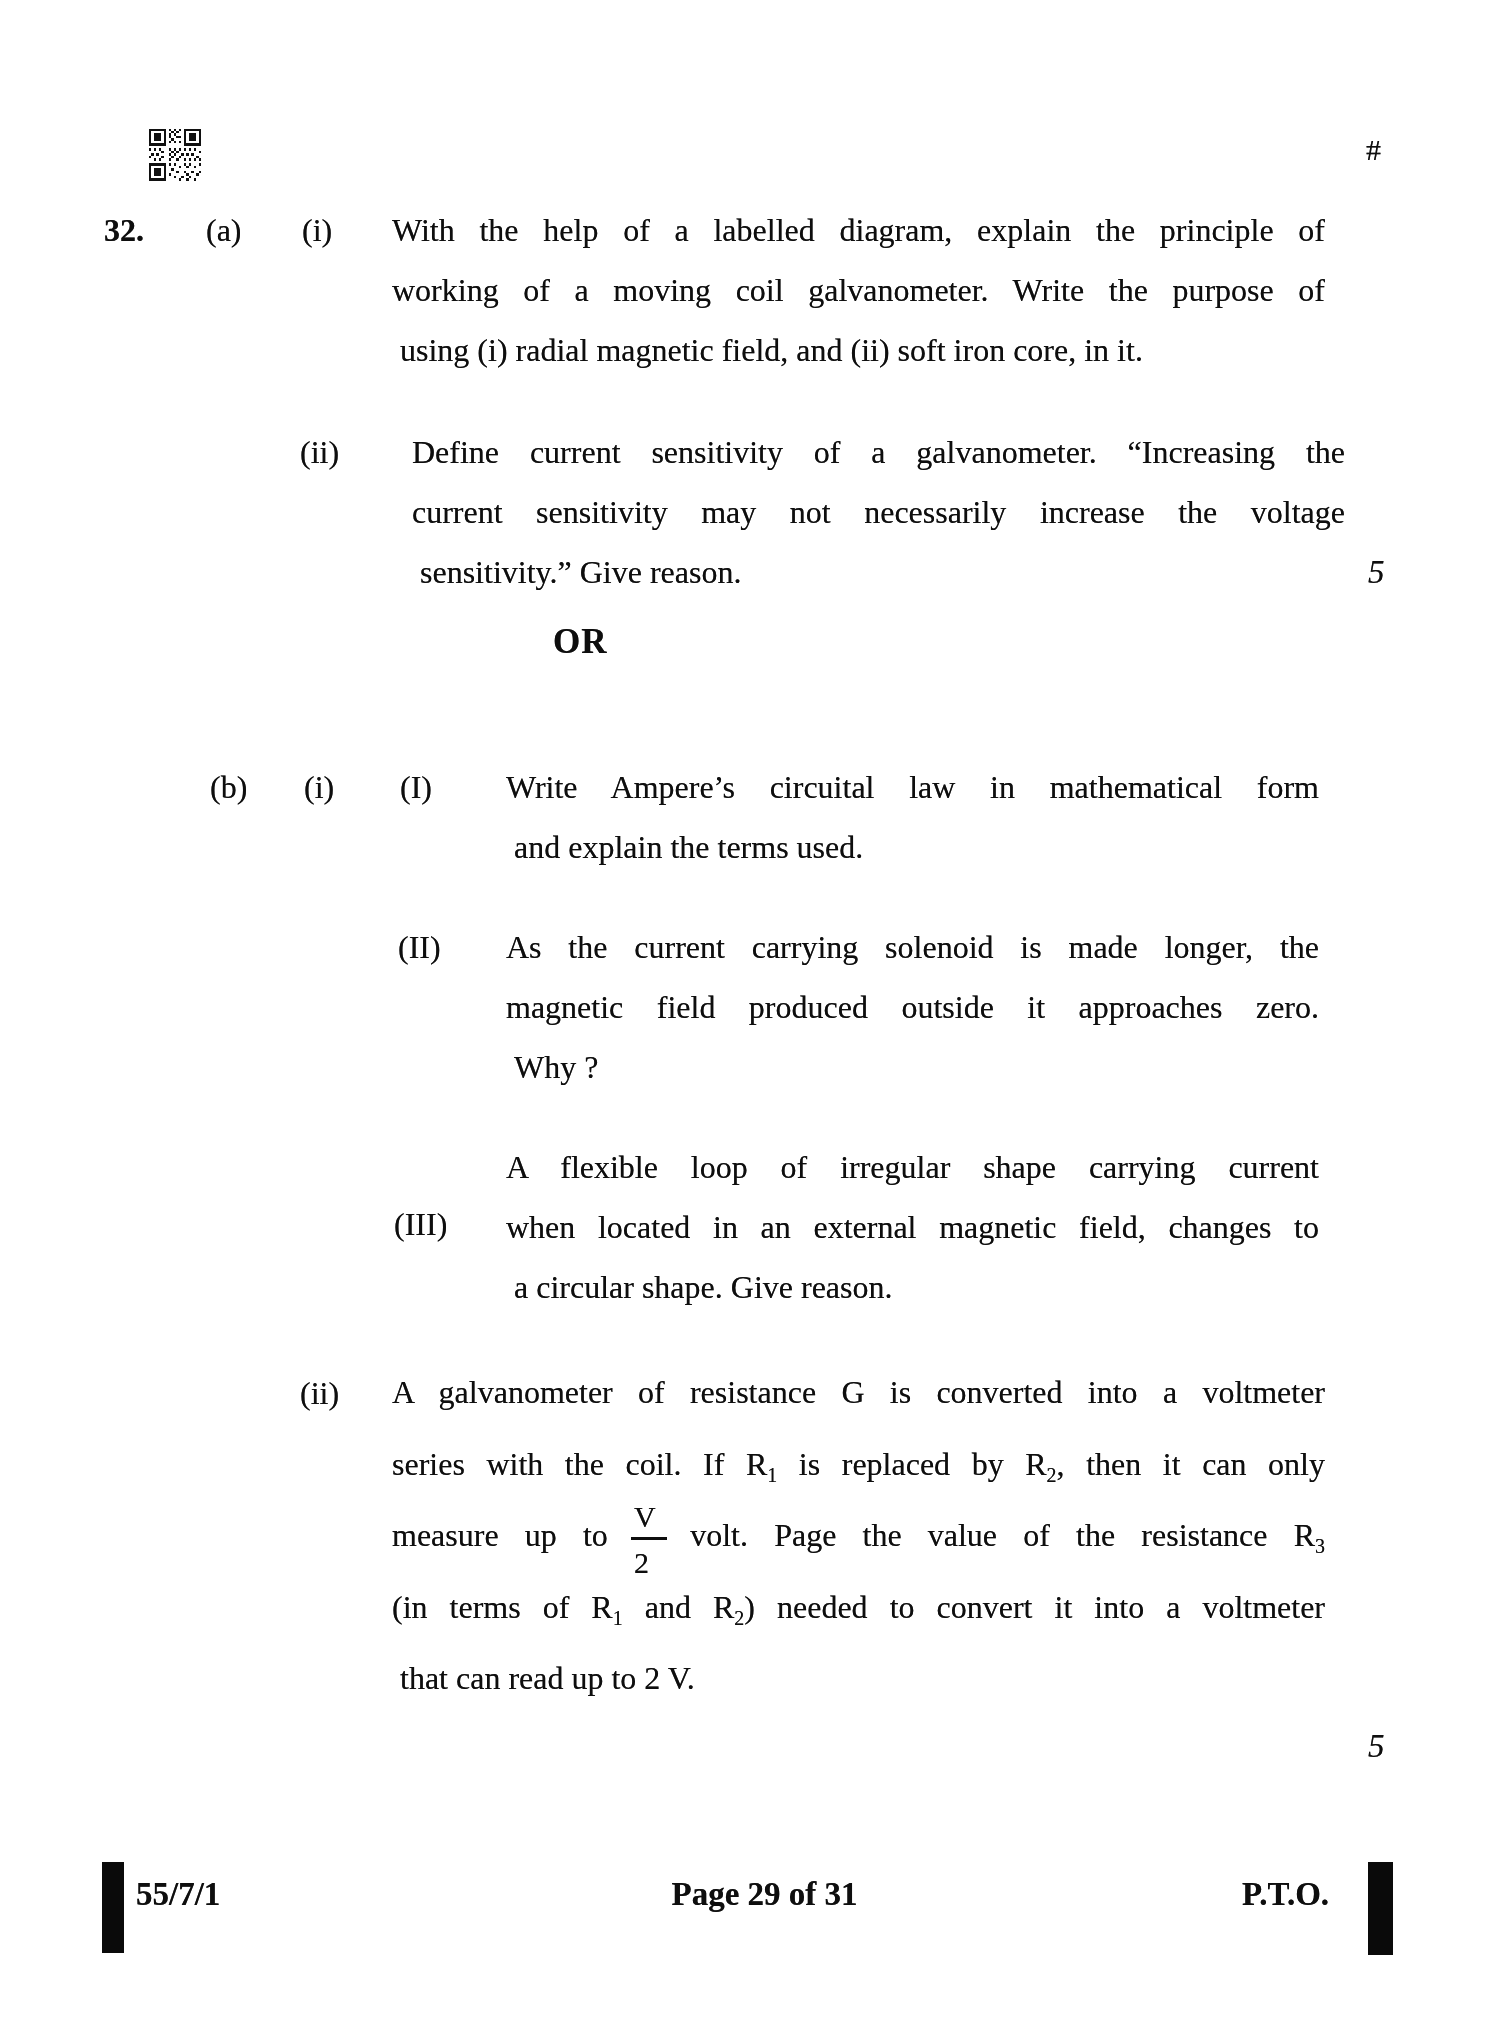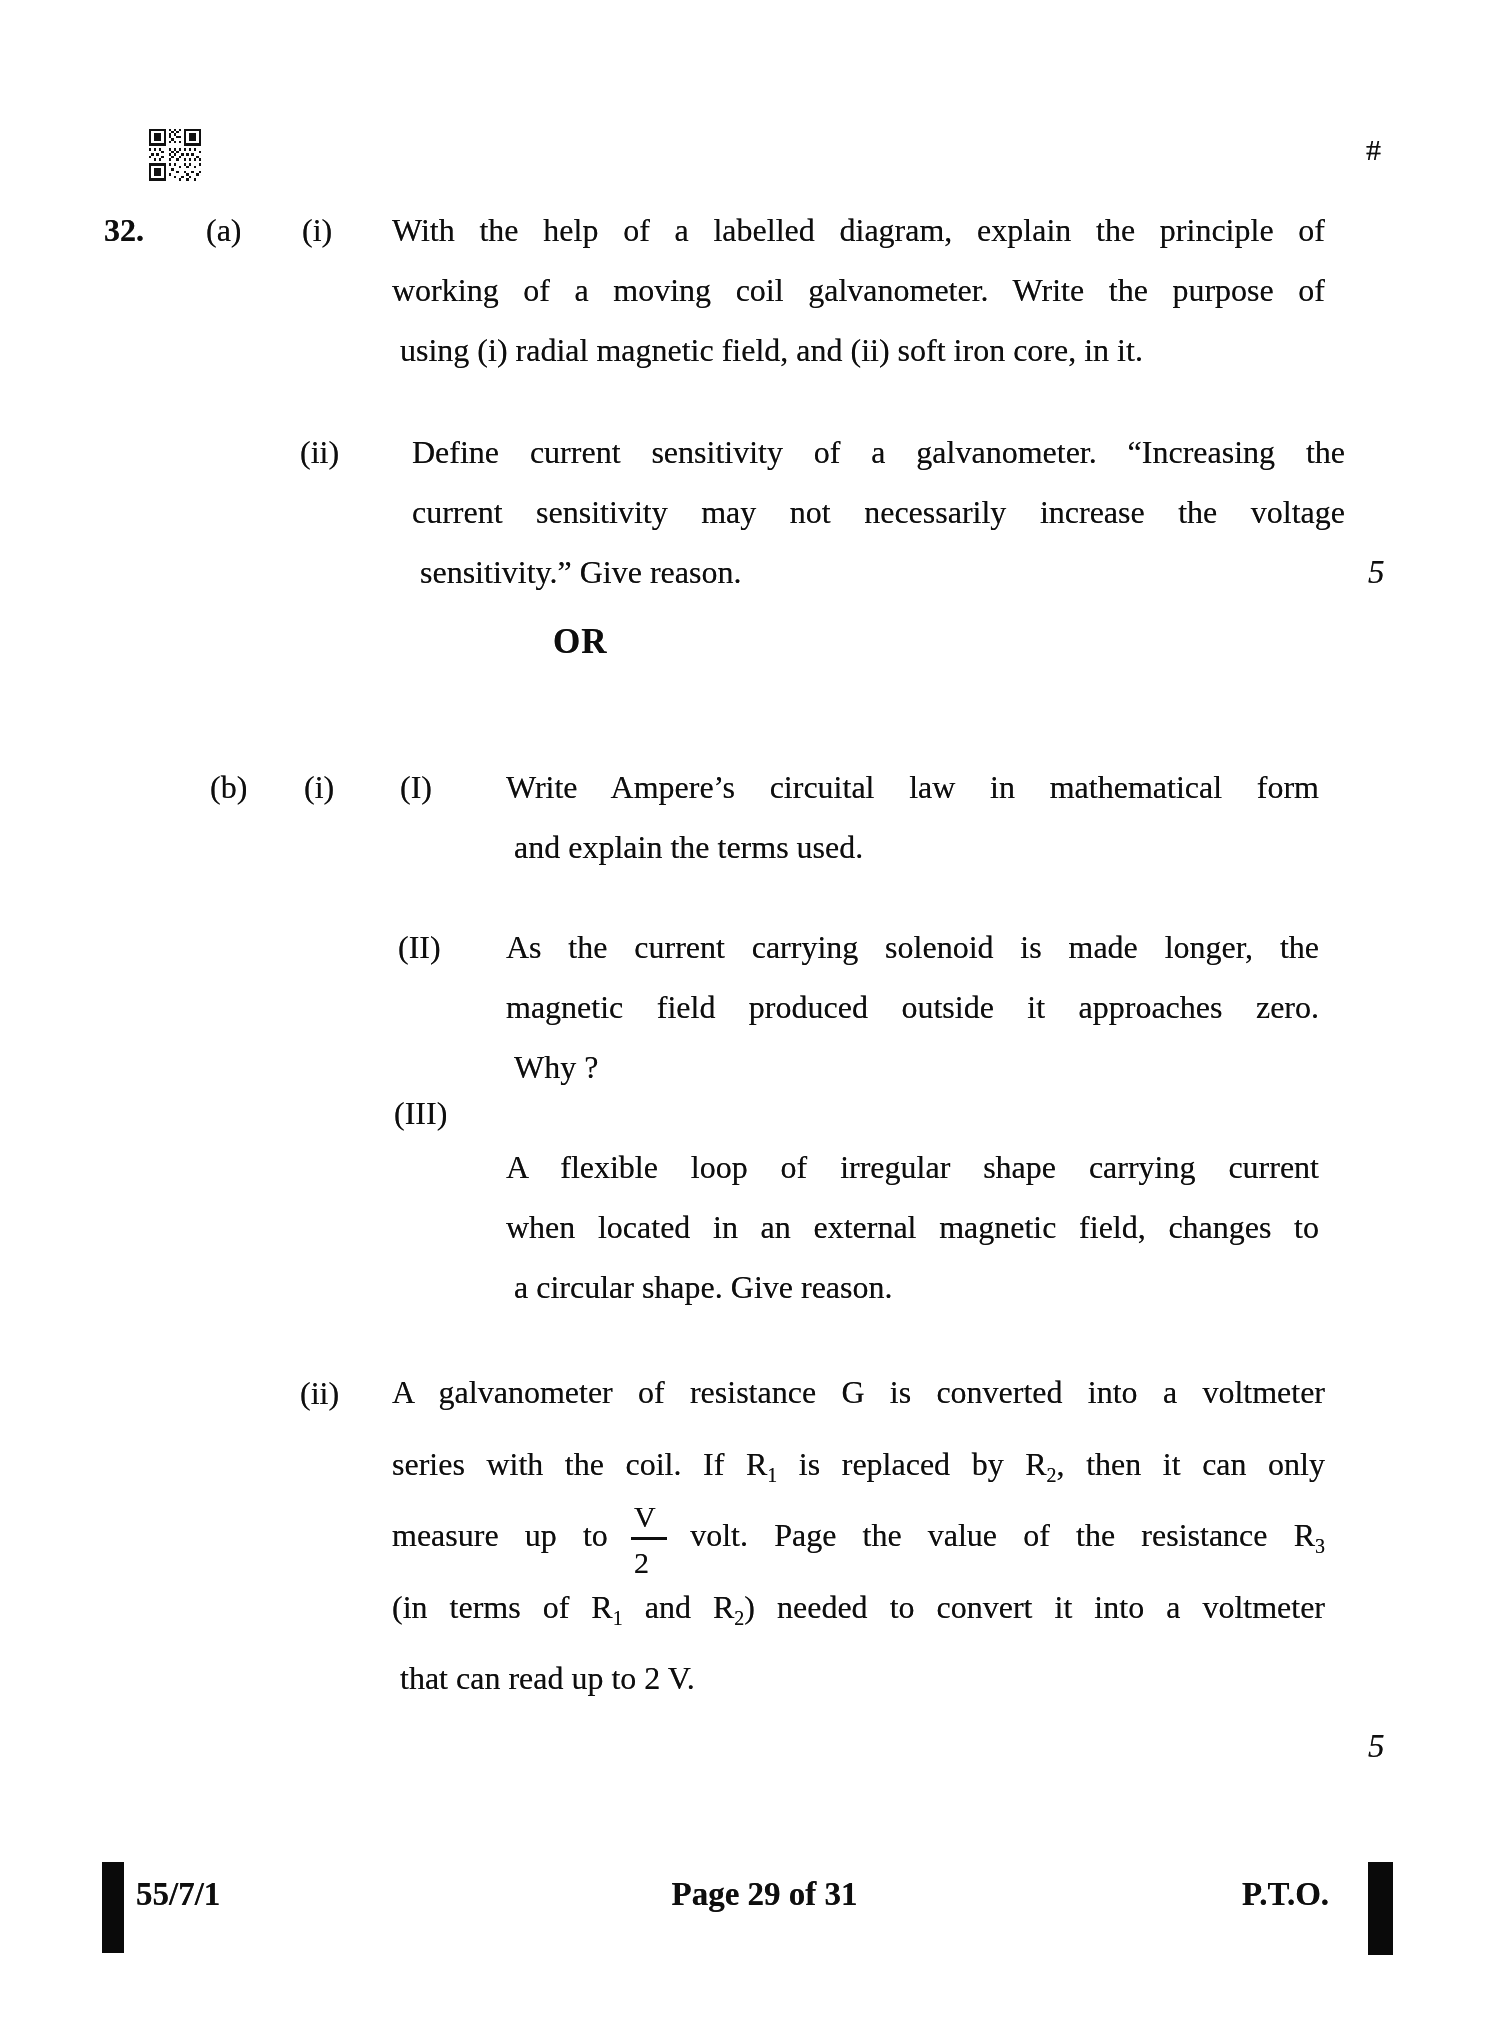--- a/index.html
+++ b/index.html
@@ -146,21 +146,21 @@
     <div class="ln last">and explain the terms used.</div>
   </div>
 
   <div class="abs lab" style="left:398px; top:917px;">(II)</div>
   <div class="abs para" style="left:506px; top:917px; width:813px;">
     <div class="ln">As the current carrying solenoid is made longer, the</div>
     <div class="ln">magnetic field produced outside it approaches zero.</div>
     <div class="ln last">Why ?</div>
   </div>
 
-  <div class="abs lab" style="left:394px; top:1083px;">(III)</div>
+  <div class="abs lab" style="left:394px; top:1194px;">(III)</div>
   <div class="abs para" style="left:506px; top:1137px; width:813px;">
     <div class="ln">A flexible loop of irregular shape carrying current</div>
     <div class="ln">when located in an external magnetic field, changes to</div>
     <div class="ln last">a circular shape. Give reason.</div>
   </div>
 
   <div class="abs lab" style="left:300px; top:1363px;">(ii)</div>
   <div class="abs para p6" style="left:392px; top:1357px; width:933px;">
     <div class="ln">A galvanometer of resistance G is converted into a voltmeter</div>
     <div class="ln"><span>series with the coil. If R</span><sub>1</sub><span> is replaced by R</span><sub>2</sub><span>, then it can only</span></div>

